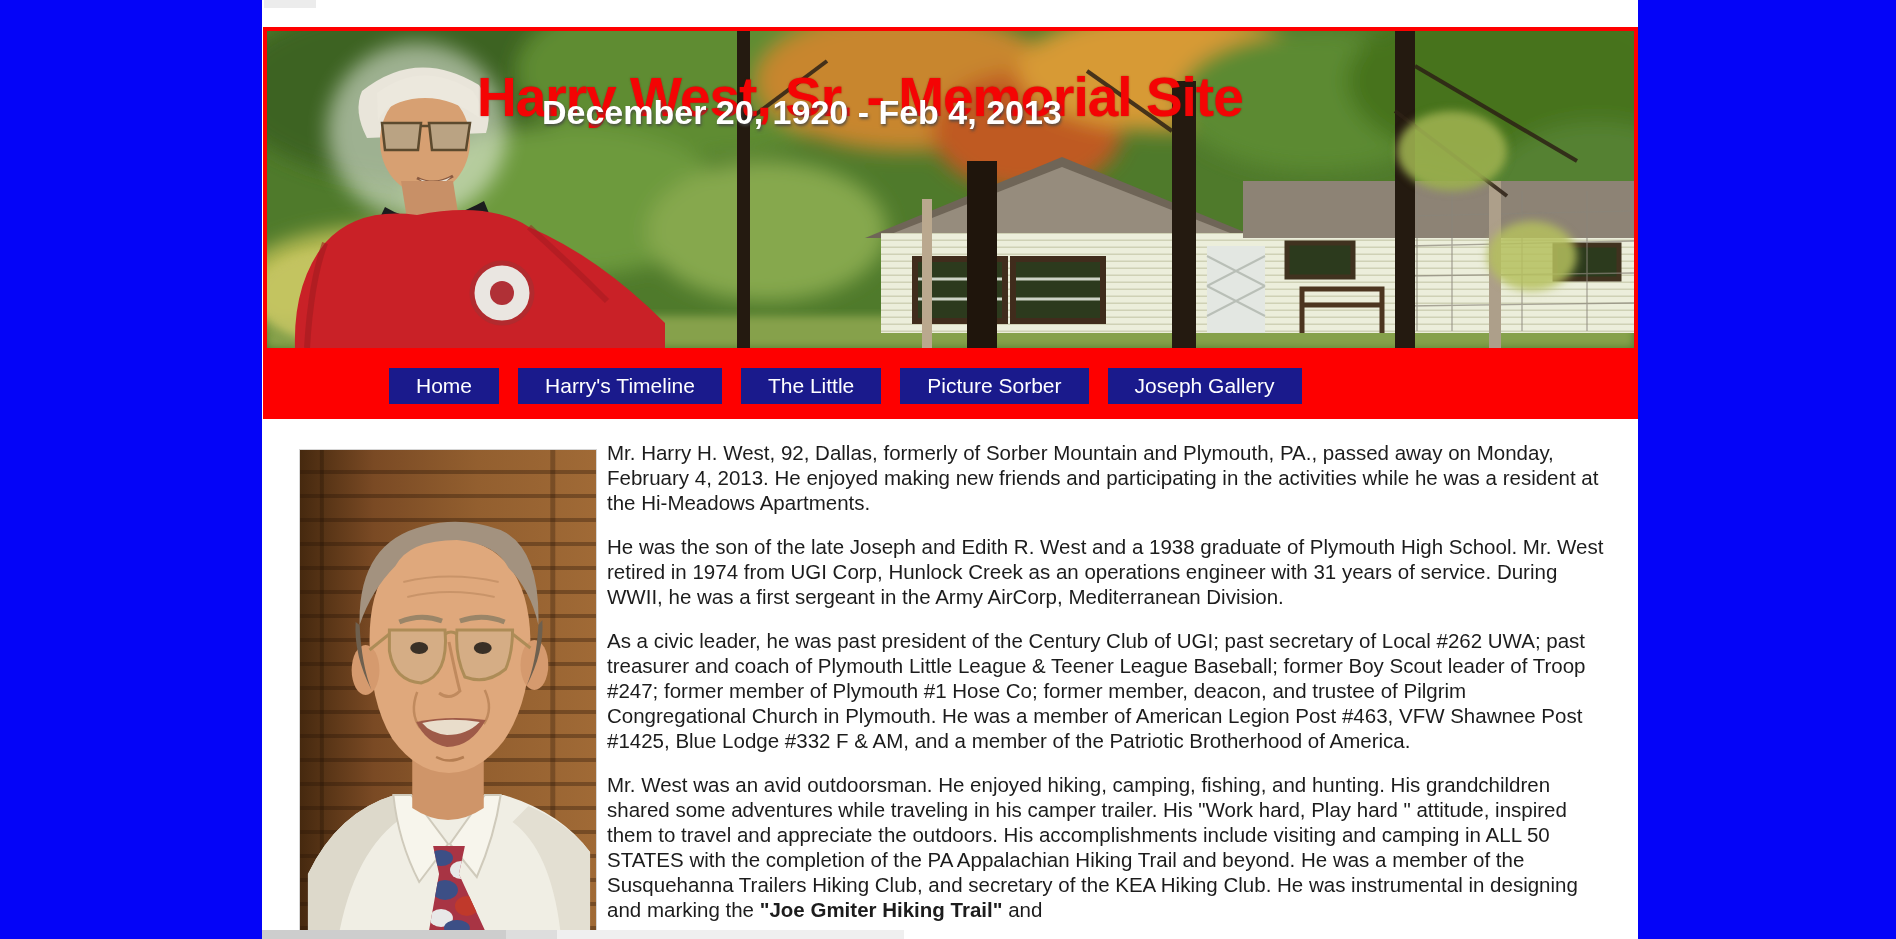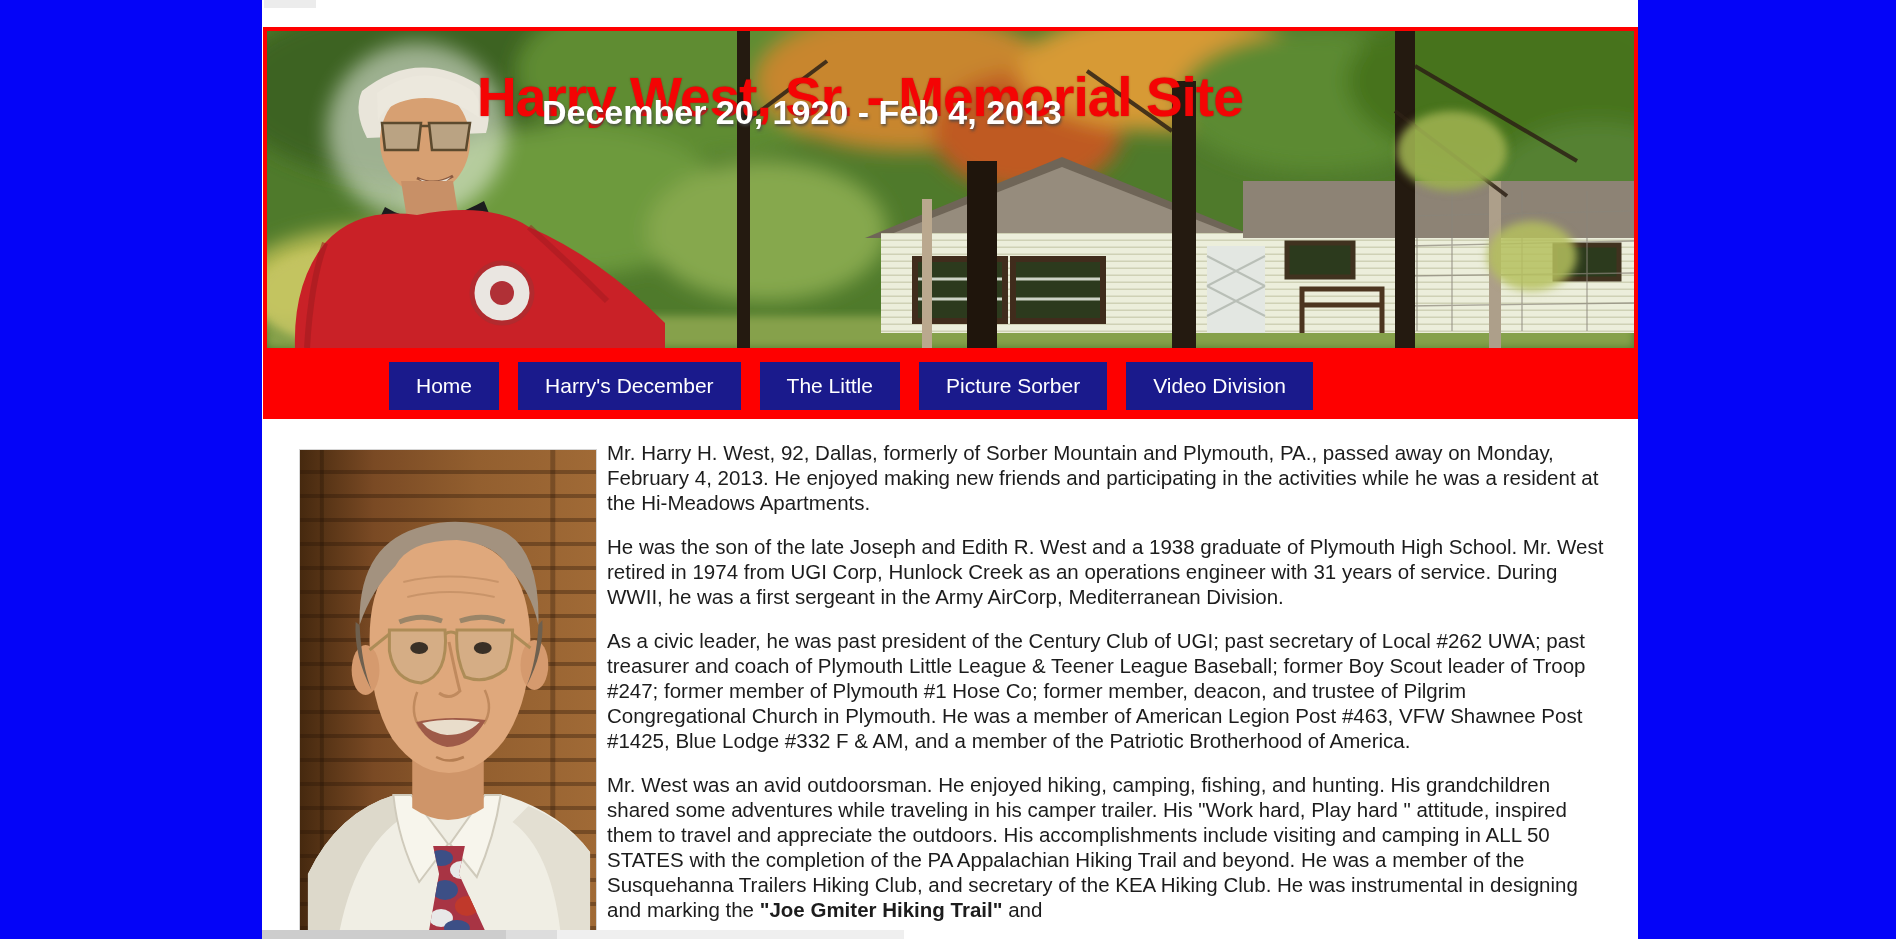--- a/index.html
+++ b/index.html
@@ -37,21 +37,21 @@
     margin-left:32px;
   }
   
   .navbar{
     position:absolute;left:1px;top:352px;width:1375px;height:67px;
     background:#FE0000;
     display:flex;align-items:center;gap:19px;
     padding-left:126px;box-sizing:border-box;
   }
   .nav-btn{
-    height:48px;background:#1A1A8C;color:#ffffff;
+    height:36px;background:#1A1A8C;color:#ffffff;
     font-size:21px;display:flex;align-items:center;
     padding:0 27px;text-decoration:none;cursor:pointer;
     font-family:"Liberation Sans", sans-serif;white-space:nowrap;
   }
   
   .main{position:absolute;left:0;top:419px;width:1376px;height:520px;}
   .portrait{
     position:absolute;left:37px;top:30px;width:298px;height:482px;
     border:1px solid #d6d6d6;box-sizing:border-box;overflow:hidden;background:#7a4a24;
   }
@@ -188,24 +188,24 @@
         <circle cx="235" cy="262" r="30" fill="none" stroke="#b22a2e" stroke-width="5"></circle>
         <circle cx="235" cy="262" r="12" fill="#b03036"></circle>
       </g>
     </svg>
     <div class="banner-title">Harry West, Sr. - Memorial Site</div>
     <div class="banner-dates">December 20, 1920 - Feb 4, 2013</div>
   </div>
 
   <div class="navbar">
     <a class="nav-btn">Home</a>
-    <a class="nav-btn">Harry's December</a>
+    <a class="nav-btn">Harry's Timeline</a>
     <a class="nav-btn">The Little</a>
     <a class="nav-btn">Picture Sorber</a>
-    <a class="nav-btn">Video Division</a>
+    <a class="nav-btn">Joseph Gallery</a>
   </div>
 
   <div class="main">
 
     <div class="portrait">
       <svg viewBox="0 0 298 480" preserveAspectRatio="none" aria-hidden="true">
         <defs>
           <linearGradient id="woodg" x1="0" y1="0" x2="1" y2="0">
             <stop offset="0" stop-color="#46290f"></stop>
             <stop offset=".25" stop-color="#7a4a24"></stop>

